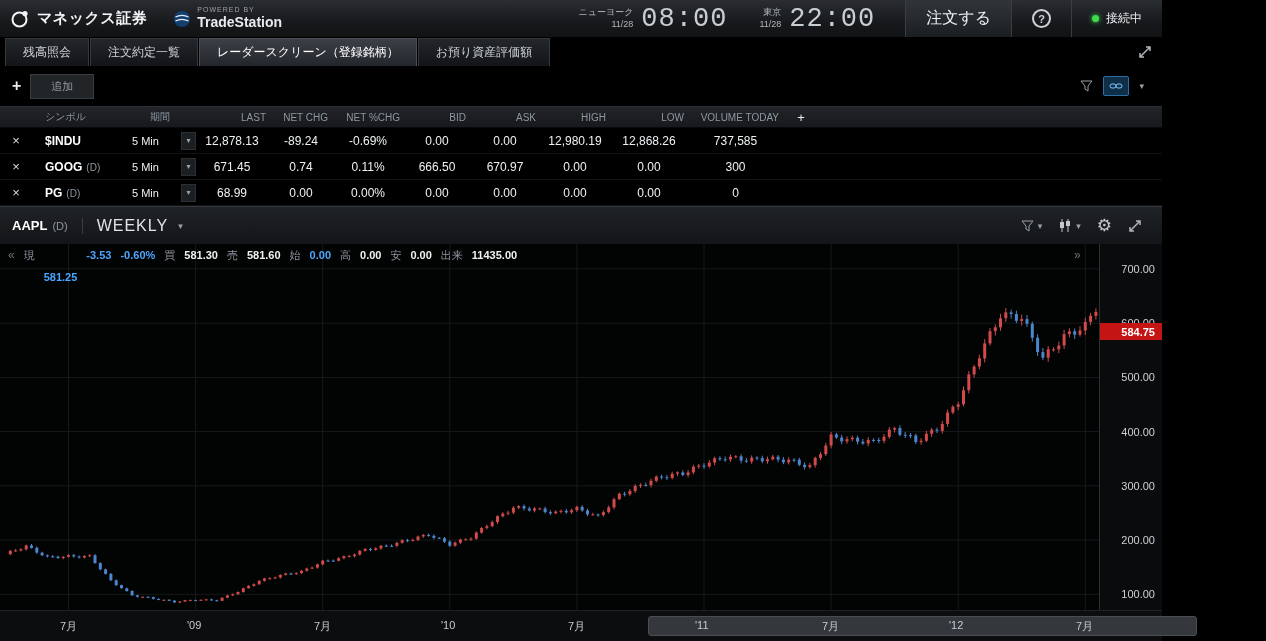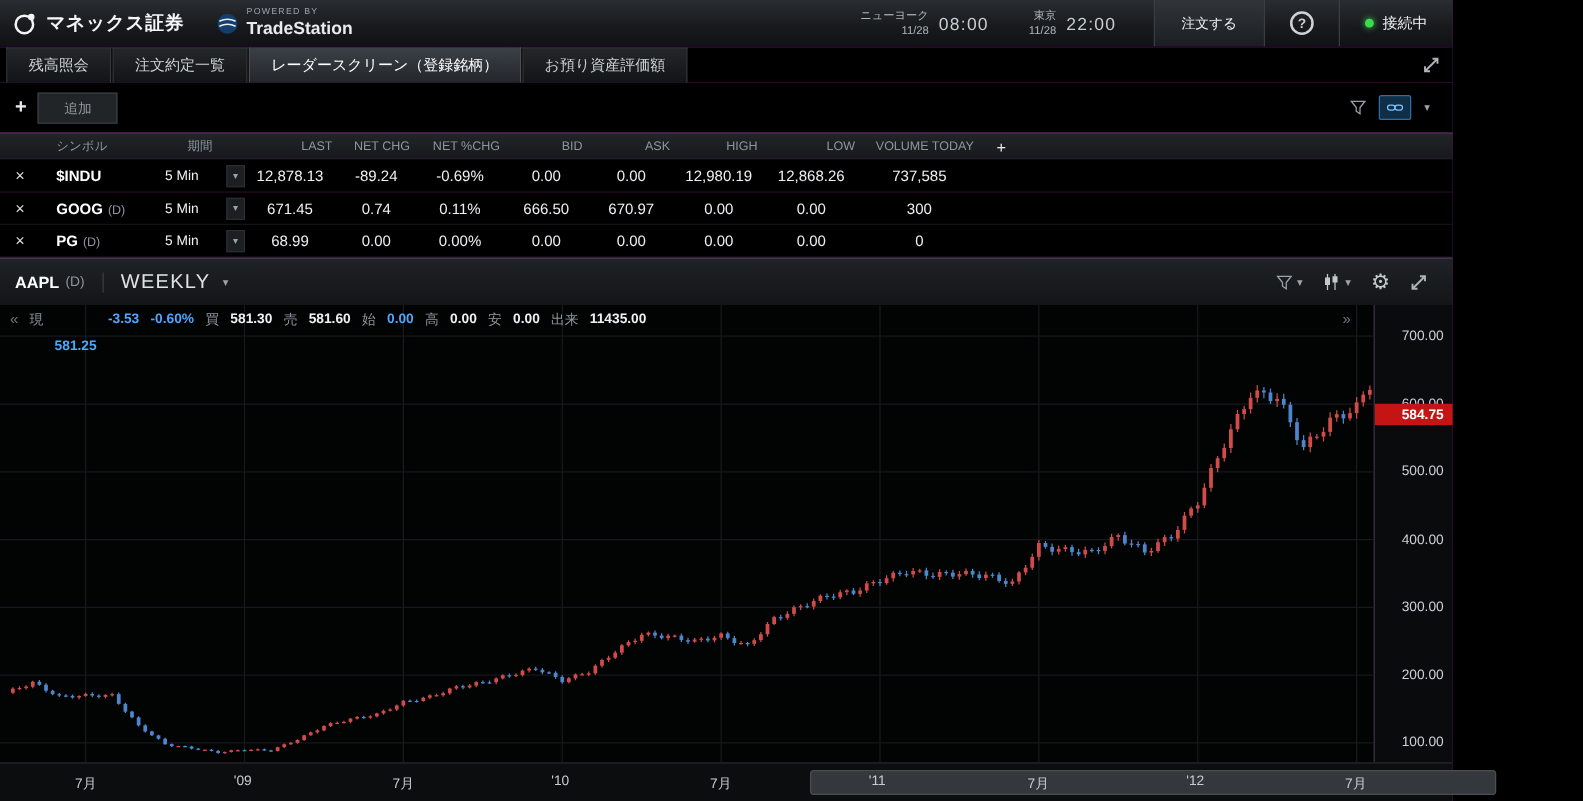--- a/index.html
+++ b/index.html
@@ -1,33 +1,33 @@
 <!DOCTYPE html>
 <html><head>
 <meta charset="utf-8">
 <style>
 *{margin:0;padding:0;box-sizing:border-box}
 html,body{width:1266px;height:641px;background:#000;overflow:hidden;font-family:"Liberation Sans",sans-serif}
-.app{width:1162px;height:641px;position:relative;background:#a21caf}
+.app{width:1162px;height:641px;position:relative;background:#7f1d1d}
 
 
 .topbar{height:38px;display:flex;align-items:stretch;background:linear-gradient(#2a2d31,#17191c 60%,#101214);border-bottom:1px solid #000}
 .brand{display:flex;align-items:center;gap:7px;padding-left:10px}
 .brand-title{font-size:15px;font-weight:bold;color:#f2f4f6;letter-spacing:.5px}
 .ts{display:flex;align-items:center;gap:6px;margin-left:26px}
 .ts-text{display:flex;flex-direction:column;line-height:1.15}
 .powered-by{font-size:7px;color:#9aa2a9;letter-spacing:1px}
 .ts-name{font-size:14px;font-weight:bold;color:#e8ebee}
 .clocks{display:flex;align-items:center;margin-left:auto;gap:32px;padding-right:30px}
 .clock{display:flex;align-items:center;gap:8px}
 .clock-meta{display:flex;flex-direction:column;align-items:flex-end;line-height:1.3}
 .clock-city,.clock-date{font-size:9px;color:#aeb6bd}
-.clock-time{font-family:Liberation Sans, sans-serif;font-size:14px;color:#c6ced4;letter-spacing:1px}
+.clock-time{font-family:Liberation Mono, monospace;font-size:27px;color:#c6ced4;letter-spacing:1px}
 .seg{display:flex;align-items:center;justify-content:center;border-left:1px solid #3a3e43;padding:0 20px}
-.order-seg{font-size:11px;color:#eef1f3;background:linear-gradient(#31353a,#1b1e21);cursor:pointer;min-width:88px}
+.order-seg{font-size:16px;color:#eef1f3;background:linear-gradient(#31353a,#1b1e21);cursor:pointer;min-width:88px}
 .help-circle{width:19px;height:19px;border:2px solid #ccd2d7;border-radius:50%;color:#ccd2d7;font-size:11px;font-weight:bold;display:flex;align-items:center;justify-content:center}
 .conn{gap:7px}
 .conn-dot{width:7px;height:7px;border-radius:50%;background:#3ddc4e;box-shadow:0 0 5px #3ddc4e}
 .conn-label{font-size:12px;color:#eef1f3}
 
 
 .tabbar{height:28px;background:#000;display:flex;align-items:stretch;padding-left:5px}
 .tab{display:flex;align-items:center;padding:0 17px;font-size:12px;color:#cdd2d6;background:linear-gradient(#23262a,#121417);border:1px solid #35393d;border-bottom:none;margin-right:1px;cursor:pointer;white-space:nowrap}
 .tab.active{background:linear-gradient(#3b4046,#23262b);color:#fff;border-color:#4a4f55}
 .tab-right{margin-left:auto;display:flex;align-items:center;padding-right:10px}

